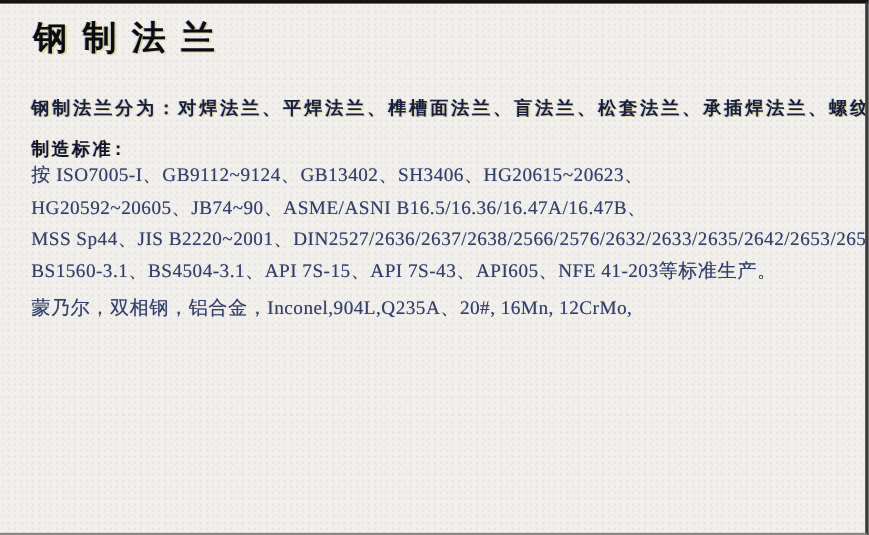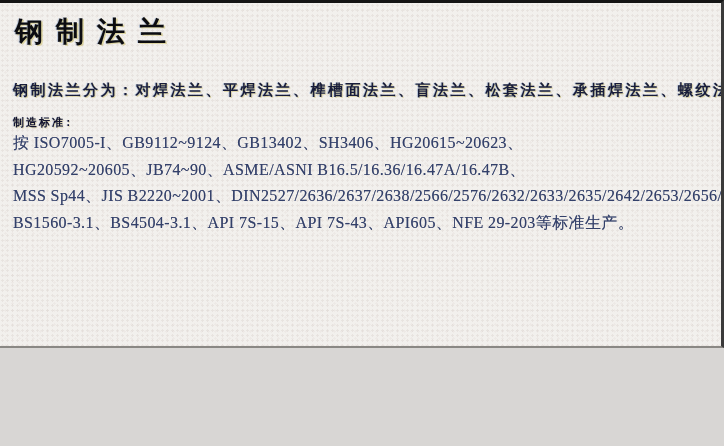--- a/index.html
+++ b/index.html
@@ -1,31 +1,31 @@
 <!DOCTYPE html>
 <html><head>
 <meta charset="utf-8">
 <style>
   html,body{margin:0;padding:0;background:#d8d6d4;}
   .page{
     position:relative;
-    width:724px;height:348px;
+    width:724px;height:446px;
     box-sizing:border-box;
     margin:0;
     background-color:#f2f0ed;
     background-image:
       radial-gradient(rgba(205,195,190,0.28) 1px, transparent 1.2px),
       radial-gradient(rgba(220,210,205,0.22) 1px, transparent 1.2px);
     background-size:5px 5px, 7px 7px;
     background-position:0 0, 2px 3px;
     border-top:3px solid #141414;
     border-right:3px solid #3a3a3a;
     border-bottom:2px solid #8a8884;
     overflow:hidden;
-    padding:6px 10px 0 13px;
+    padding:6px 10px 0 26px;
     font-family:"Liberation Sans", sans-serif;
   }
   .doc-title{
     margin:4px 0 0 2px;
     font-size:28px;
     font-weight:bold;
     letter-spacing:13px;
     color:#0c0c10;
     font-family:"Liberation Sans", sans-serif;
     text-shadow:1.5px 1px 0 rgba(185,165,30,0.35), -1px -0.5px 0 rgba(45,95,170,0.28);
@@ -35,21 +35,21 @@
     font-size:15px;
     font-weight:bold;
     letter-spacing:2.5px;
     color:#191d3a;
     text-shadow:1px 0.5px 0 rgba(185,165,30,0.30), -1px 0 0 rgba(60,120,200,0.25);
     white-space:nowrap;
   }
   .section{margin:0;}
   .section-heading{
     margin:15px 0 0 0;
-    font-size:11px;
+    font-size:15px;
     font-weight:bold;
     letter-spacing:2px;
     color:#14142e;
     text-shadow:0.8px 0.5px 0 rgba(185,165,30,0.25), -0.8px 0 0 rgba(60,120,200,0.2);
     font-family:Liberation Mono, monospace;
   }
   .body-line{
     margin:0;
     font-family:"Liberation Serif", serif;
     font-size:16px;
@@ -68,22 +68,23 @@
 
   <h1 class="doc-title">钢制法兰</h1>
 
   <p class="intro-line">钢制法兰分为：对焊法兰、平焊法兰、榫槽面法兰、盲法兰、松套法兰、承插焊法兰、螺纹法兰。</p>
 
   <div class="section">
     <p class="section-heading">制造标准:</p>
     <p class="body-line">按 ISO7005-I、GB9112~9124、GB13402、SH3406、HG20615~20623、</p>
     <p class="body-line">HG20592~20605、JB74~90、ASME/ASNI B16.5/16.36/16.47A/16.47B、</p>
     <p class="body-line">MSS Sp44、JIS B2220~2001、DIN2527/2636/2637/2638/2566/2576/2632/2633/2635/2642/2653/2656/2655、</p>
-    <p class="body-line">BS1560-3.1、BS4504-3.1、API 7S-15、API 7S-43、API605、NFE 29-203等标准生产。</p>
+    <p class="body-line">BS1560-3.1、BS4504-3.1、API 7S-15、API 7S-43、API605、NFE 41-203等标准生产。</p>
   </div>
 
   <div class="section">
   </div>
 
   <div class="section">
+    <p class="body-line">蒙乃尔，双相钢，铝合金，Inconel,904L,Q235A、20#, 16Mn, 12CrMo,</p>
   </div>
 
 </div>
 
 </body></html>

